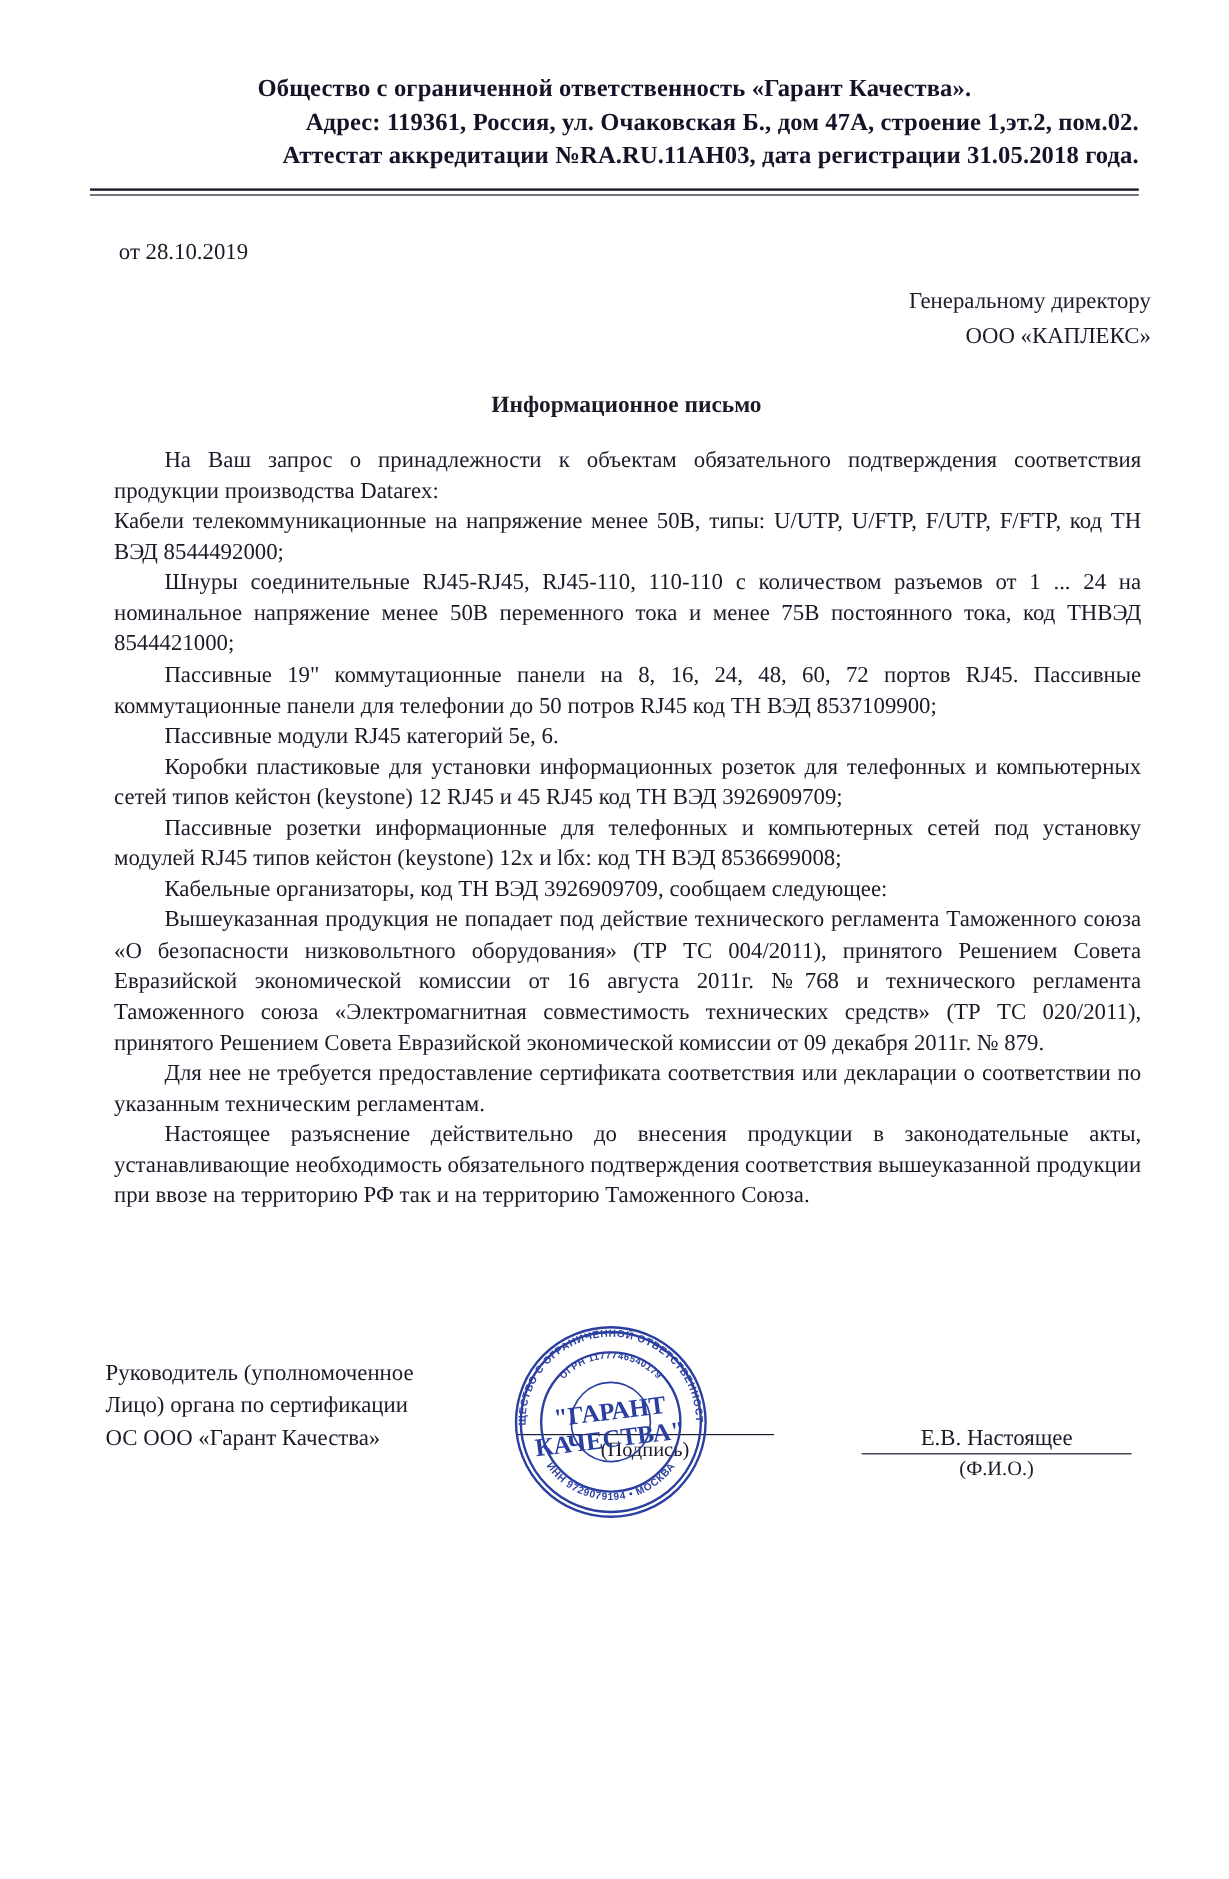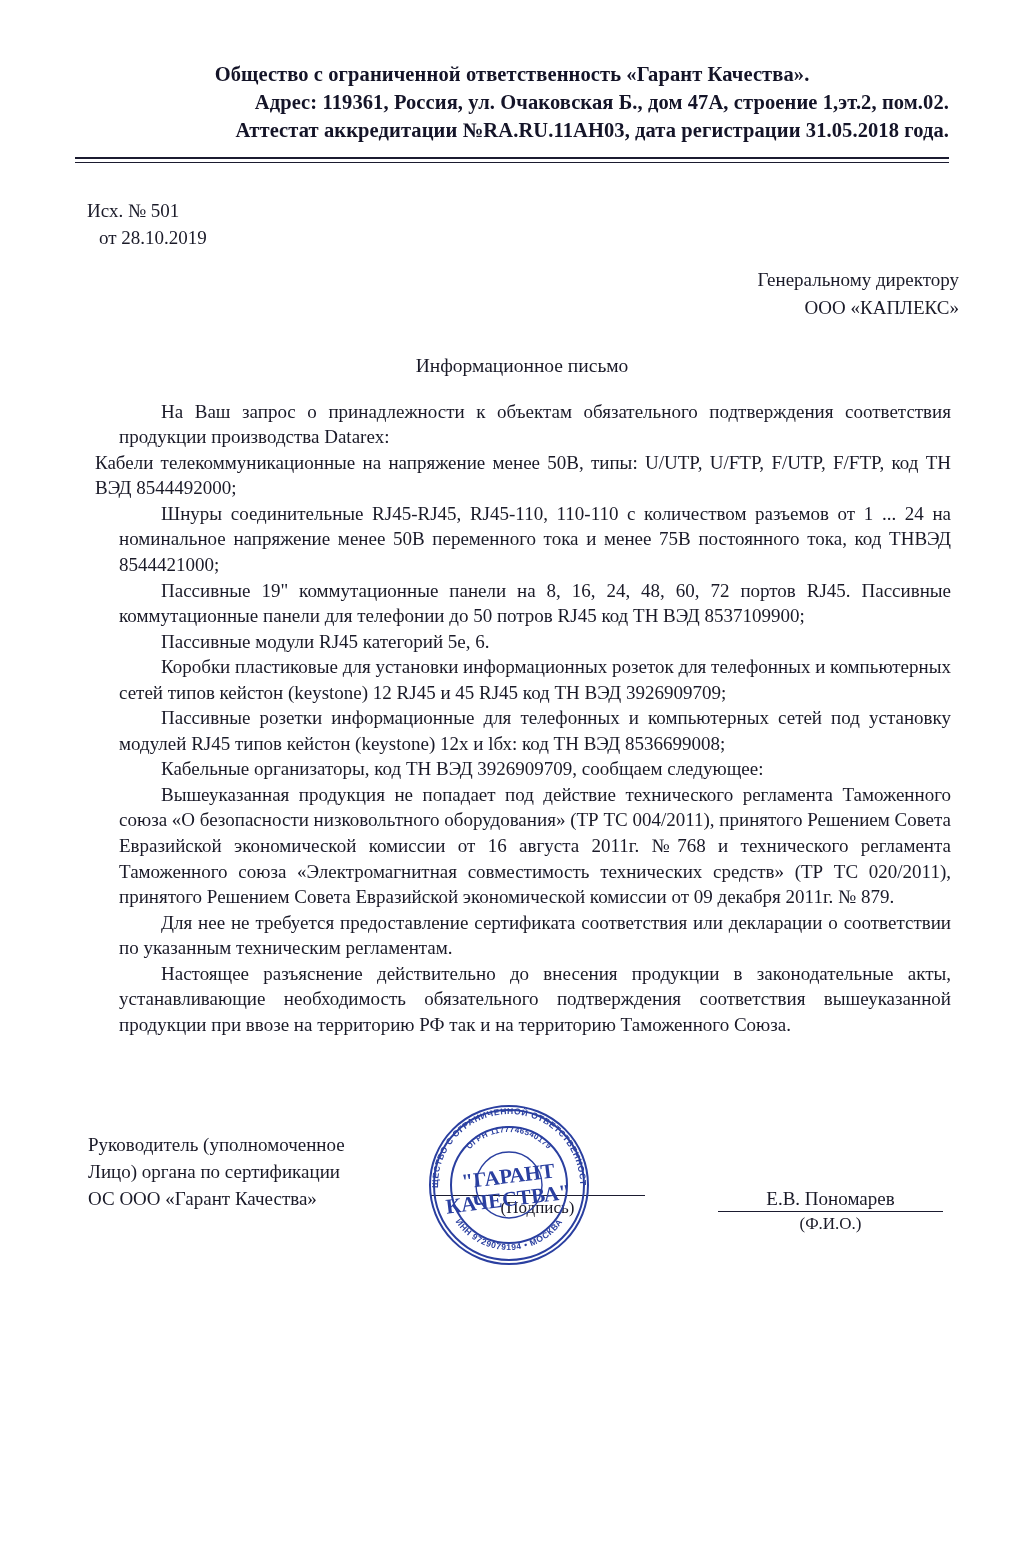--- a/index.html
+++ b/index.html
@@ -56,38 +56,37 @@
     margin: 14px 50px 0 3px;
     text-align: right;
     font-size: 19px;
     line-height: 1.5;
   }
 
   
   .doc-title {
     margin: 32px 0 0 0;
     text-align: center;
-    font-weight: normal;
+    font-weight: bold;
     font-size: 19.5px;
     padding-left: 20px;
   }
 
   
   .body-text {
     margin: 22px 58px 0 80px;
     font-size: 19px;
     line-height: 1.345;
     text-align: justify;
   }
   .body-text p {
     margin: 0;
   }
   .body-text p.ind {
     text-indent: 42px;
-    margin-left: 24px;
   }
   .body-text p.noind {
     text-indent: 0;
   }
 
   
   .sign-area {
     position: absolute;
     left: 0;
     right: 0;
@@ -151,21 +150,20 @@
 <div class="page">
 
   <div class="letterhead">
     <div class="lh-line1">Общество с ограниченной ответственность «Гарант Качества».</div>
     <div class="lh-line2">Адрес: 119361, Россия, ул. Очаковская Б., дом 47А, строение 1,эт.2, пом.02.</div>
     <div class="lh-line3">Аттестат аккредитации №RA.RU.11АН03, дата регистрации 31.05.2018 года.</div>
   </div>
   <div class="rule-double"></div>
 
   <div class="ref">
-    <div>Исх. № 501</div>
     <div class="ref-from">от 28.10.2019</div>
   </div>
 
   <div class="addressee">
     <div>Генеральному директору</div>
     <div>ООО «КАПЛЕКС»</div>
   </div>
 
   <div class="doc-title">Информационное письмо</div>
 
@@ -187,21 +185,21 @@
     <div class="sign-left">Руководитель (уполномоченное
 Лицо) органа по сертификации
 ОС ООО «Гарант Качества»</div>
 
     <div class="sign-line-podpis">
       <div class="bar"></div>
       <span>(Подпись)</span>
     </div>
 
     <div class="sign-line-fio">
-      <span class="name">Е.В. Пономарев</span>
+      <span class="name">Е.В. Настоящее</span>
       <span class="sub">(Ф.И.О.)</span>
     </div>
   </div>
 
   <div class="stamp">
     <svg width="182" height="182" viewBox="0 0 182 182" xmlns="http://www.w3.org/2000/svg">
       <defs>
         <path id="outerArc" d="M 20,91 A 71,71 0 1 1 162,91" fill="none"></path>
         <path id="outerArcBottom" d="M 26,91 A 65,65 0 1 0 156,91" fill="none"></path>
         <path id="innerArc" d="M 38,91 A 53,53 0 1 1 144,91" fill="none"></path>

